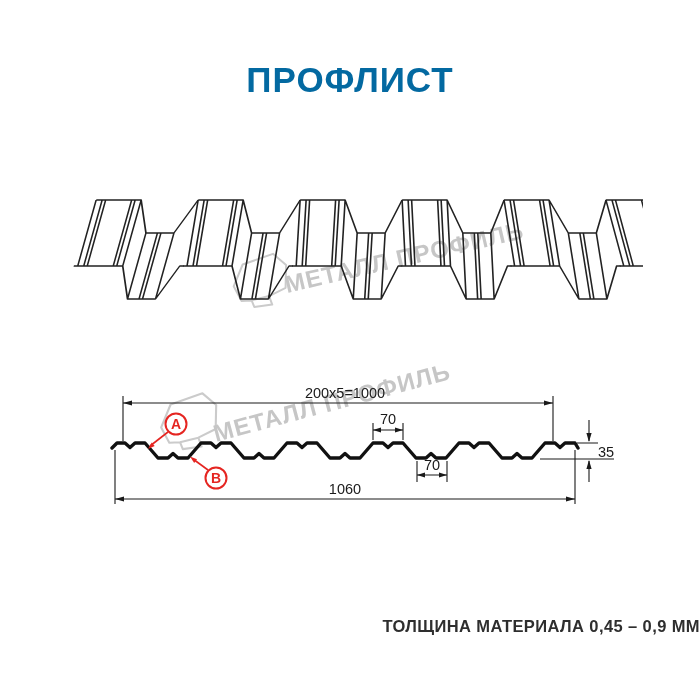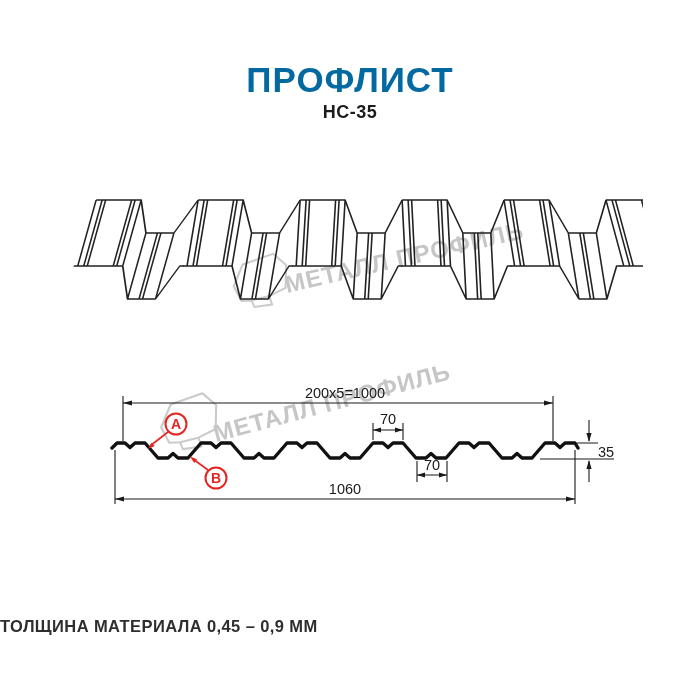--- a/index.html
+++ b/index.html
@@ -2,21 +2,21 @@
 <html><head>
 <meta charset="utf-8">
 <style>
   html,body{margin:0;padding:0;background:#ffffff;}
   .page{position:relative;width:700px;height:700px;background:#ffffff;overflow:hidden;
         font-family:"Liberation Sans",sans-serif;}
   .title{position:absolute;top:60px;left:0;width:700px;text-align:center;
          font-size:35px;font-weight:bold;letter-spacing:1px;color:#0369a1;}
   .subtitle{position:absolute;top:102px;left:0;width:700px;text-align:center;
          font-size:18px;font-weight:bold;letter-spacing:0.5px;color:#1b1b1b;}
-  .footer{position:absolute;top:617px;left:0;width:700px;text-align:left;
+  .footer{position:absolute;top:617px;left:0;width:700px;text-align:right;
          font-size:16.5px;font-weight:bold;letter-spacing:0.4px;color:#2e2e2e;}
   svg.canvas{position:absolute;top:0;left:0;}
   .art{stroke:#222222;stroke-width:1.6;fill:none;stroke-linejoin:round;}
   .xsec{stroke:#111111;stroke-width:3.4;fill:none;stroke-linejoin:round;stroke-linecap:round;}
   .dim{stroke:#1a1a1a;stroke-width:1.1;fill:none;}
   .dim-fill{fill:#1a1a1a;stroke:none;}
   .dim-label{font-size:14.5px;fill:#1a1a1a;}
   .mid{text-anchor:middle;}
   .wm-logo{stroke:#cbcbcb;stroke-width:2;fill:none;stroke-linejoin:round;}
   .wm-text{font-size:24px;font-weight:bold;fill:#c6c6c6;letter-spacing:1px;}
@@ -24,21 +24,20 @@
   .callout-letter{font-size:14px;font-weight:bold;fill:#e52521;text-anchor:middle;}
   .callout-arrow{stroke:#e52521;stroke-width:1.6;fill:none;}
   .callout-head{fill:#e52521;stroke:none;}
 </style>
 </head>
 <body>
 
 <div class="page">
 
   <div class="title">ПРОФЛИСТ</div>
-  <div class="subtitle">НС-35</div>
 
   <svg class="canvas" width="700" height="700" viewBox="0 0 700 700">
 
     <defs>
       <path id="p3d" d="M0,200 L45,200 L59,233 L87,233 L102,200
                         M-4,266 L45,266 L59,299 L87,299 L102,266 L106,266
                         M0,200 L0,266 M45,200 L45,266 M59,233 L59,299 M87,233 L87,299
                         M6,200 L6,266 M9.5,200 L9.5,266 M35.5,200 L35.5,266 M39,200 L39,266
                         M70.5,233 L70.5,299 M74,233 L74,299"></path>
       <path id="mp-logo" d="M4,24 L18,5 L50,2 L60,16 L54,38 L36,42 L37,51 L19,49 L18,42 L8,40 Z M18,42 L36,42"></path>

